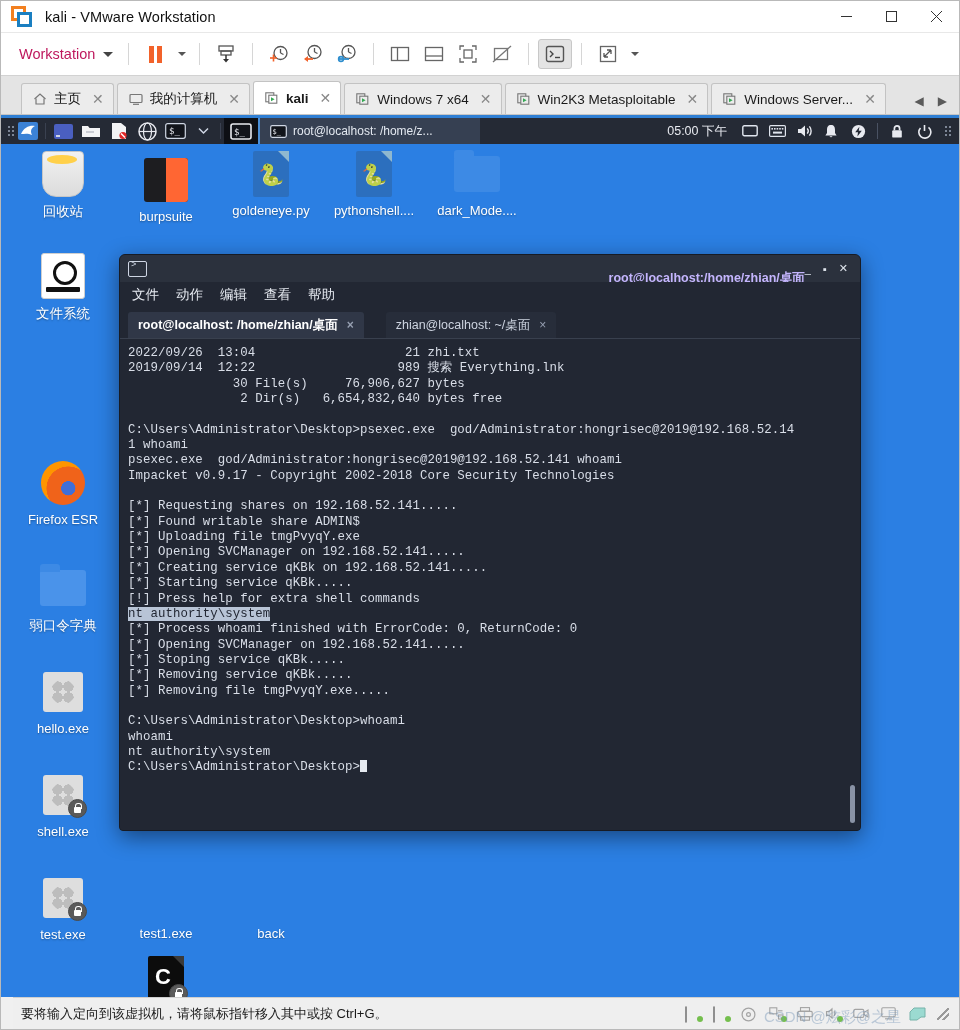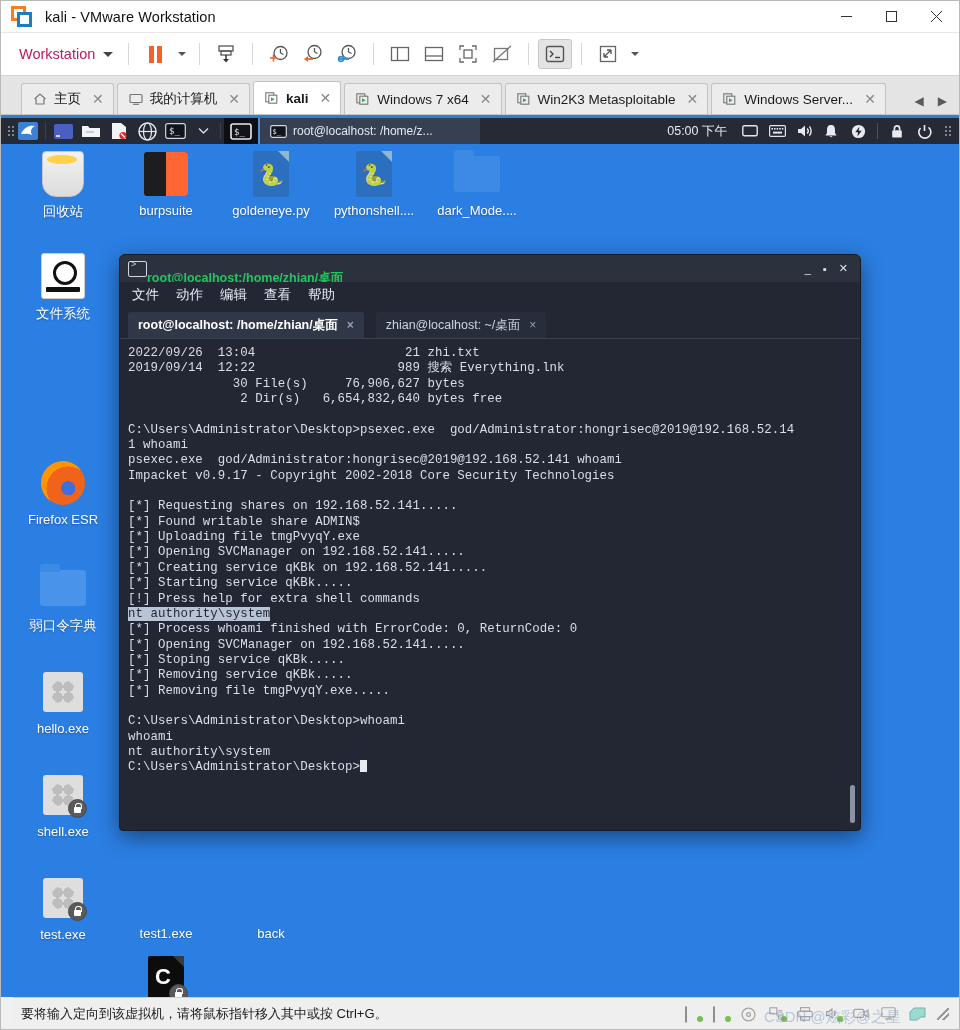--- a/index.html
+++ b/index.html
@@ -107,28 +107,28 @@
   .lockbadge:after{content:"";position:absolute;left:6px;top:3px;width:5px;height:5px;border:1.5px solid #fff;border-bottom:none;border-radius:3px 3px 0 0;}
   .iwrap{position:relative;display:flex;align-items:center;justify-content:center;height:48px;}
 
   
   .term{position:absolute;left:118px;top:110px;width:740px;height:575px;
         background:#222733;border-radius:6px 6px 4px 4px;box-shadow:0 6px 22px rgba(0,0,0,.45);
         display:flex;flex-direction:column;overflow:hidden;border:1px solid #171b24;}
   .term-title{height:27px;background:#2b313d;display:flex;align-items:center;padding:0 6px;flex:none;}
   .tt-ic{width:17px;height:14px;border:1.5px solid #cfd6e4;border-radius:2px;position:relative;margin-left:2px;}
   .tt-ic:before{content:">";position:absolute;left:2px;top:-2px;font-size:9px;color:#cfd6e4;font-family:"Liberation Mono",monospace;}
-  .tt-text{flex:1;text-align:left;font-size:12.5px;color:#22c55e;font-weight:bold;margin-top:20px;}
+  .tt-text{flex:1;text-align:right;font-size:12.5px;color:#c4b5fd;font-weight:bold;margin-top:20px;}
   .tt-btns{display:flex;gap:12px;padding-right:6px;color:#dfe4ec;font-size:11px;align-items:center;}
   .term-menu{height:26px;background:#222733;display:flex;align-items:center;gap:17px;padding-left:12px;flex:none;
              font-size:13.5px;color:#e6eaf1;}
   .term-tabs{height:30px;background:#222733;display:flex;align-items:flex-end;padding-left:8px;flex:none;
              border-bottom:1px solid #39404e;}
   .ttab{height:26px;display:flex;align-items:center;gap:9px;padding:0 10px;border-radius:3px 3px 0 0;
-        font-size:12.5px;color:#cdd4e0;background:#272d3a;margin-right:12px;}
+        font-size:12.5px;color:#cdd4e0;background:#272d3a;margin-right:22px;}
   .ttab.sel{background:#303747;color:#fff;font-weight:bold;}
   .ttab .x{color:#97a0b2;font-size:12px;}
   .term-body{flex:1;background:#222733;padding:7px 0 0 8px;overflow:hidden;position:relative;}
   pre.termtext{margin:0;font-family:"Liberation Mono","DejaVu Sans Mono",monospace;
                font-size:12.4px;line-height:15.35px;color:#d9dee8;white-space:pre;letter-spacing:.05px;}
   .sel-line{background:#b8c4d6;color:#222733;}
   .curs{display:inline-block;width:7px;height:12px;background:#e6eaf1;vertical-align:-2px;}
   .tscroll{position:absolute;right:5px;bottom:7px;width:5px;height:38px;background:#8a93a6;border-radius:3px;}
 
   
@@ -465,21 +465,21 @@
     </div>
 
     <div class="desktop">
 
       <div class="dicon" style="left:12px;top:6px">
         <div class="iwrap">
             <div class="ic-trash"></div>
           </div>
         <div class="ilabel cn">回收站</div>
       </div>
-      <div class="dicon" style="left:115px;top:6px">
+      <div class="dicon" style="left:115px;top:12px">
         <div class="iwrap">
             <div class="ic-burp">
               <b>⚡</b>
             </div>
           </div>
         <div class="ilabel">burpsuite</div>
       </div>
       <div class="dicon" style="left:220px;top:6px">
         <div class="iwrap">
             <div class="ic-py">

